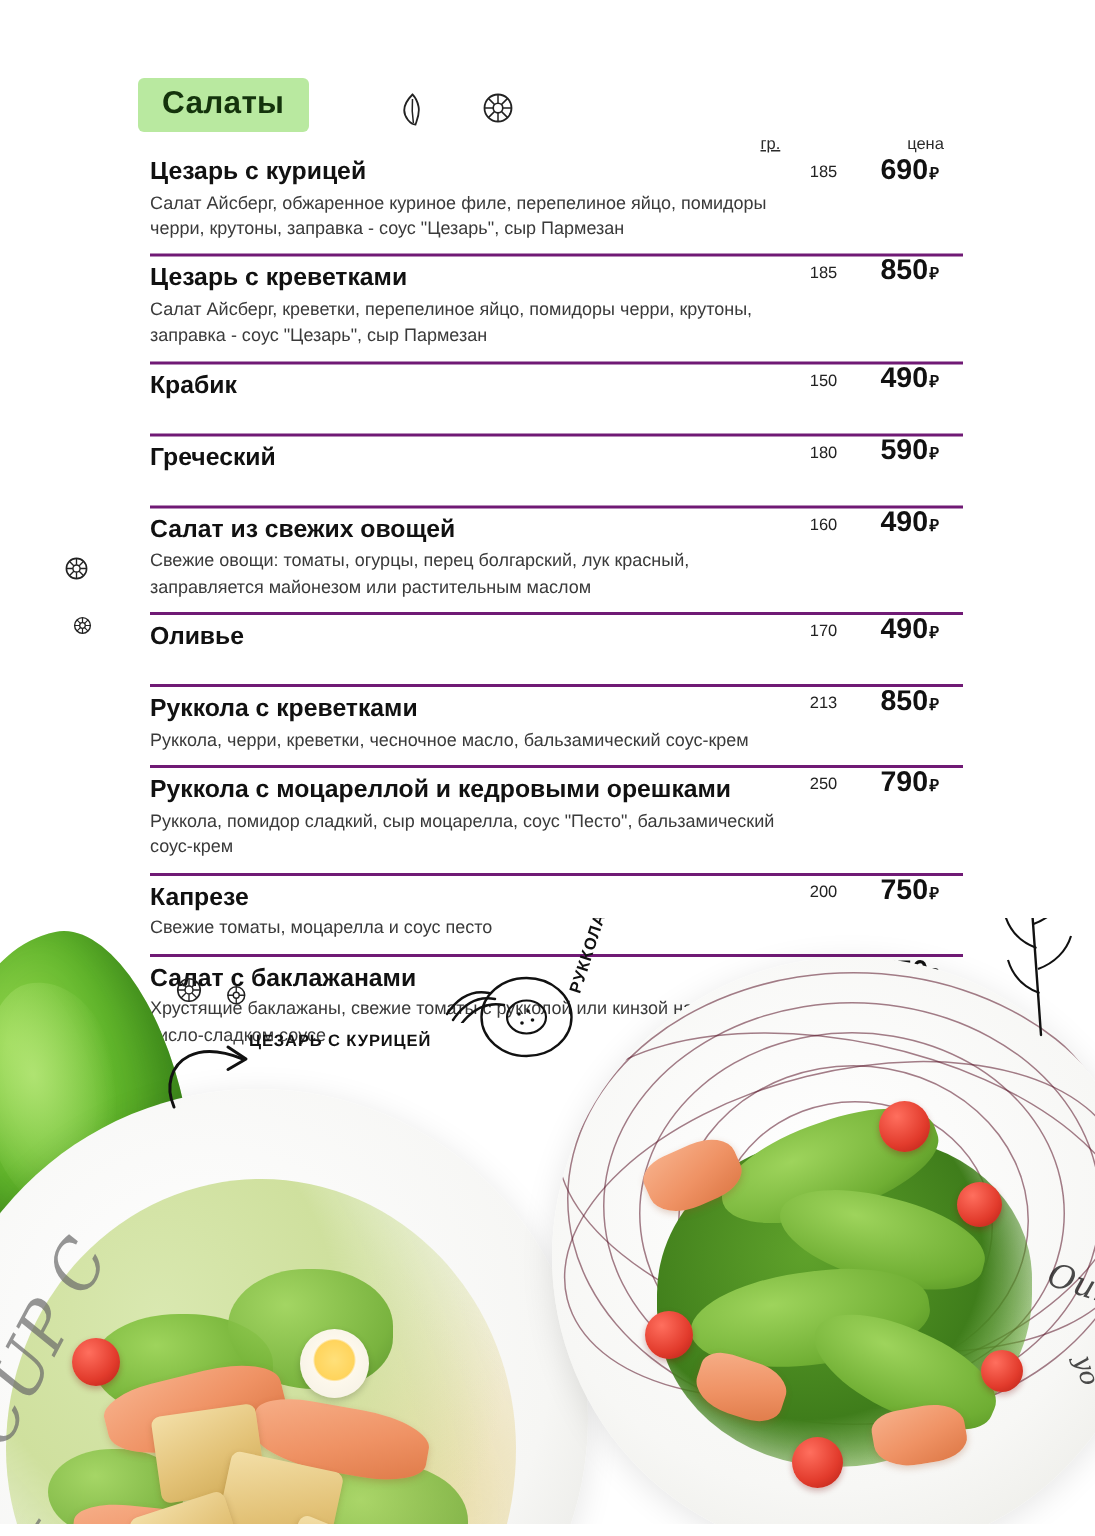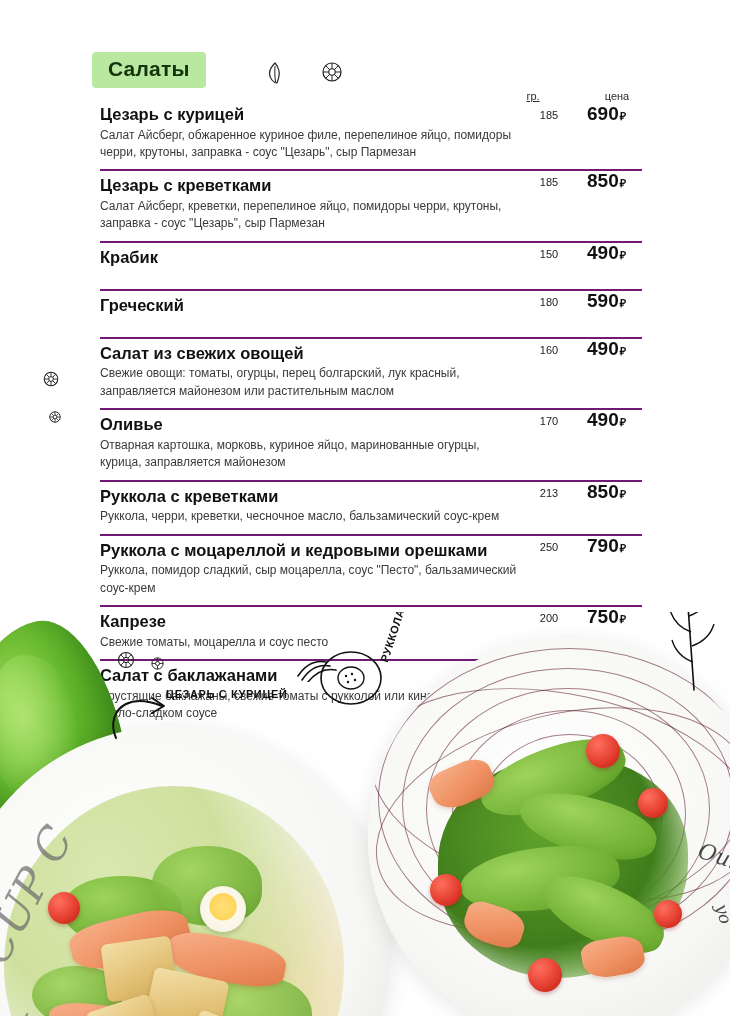--- a/index.html
+++ b/index.html
@@ -61,23 +61,22 @@
     position: absolute;
     top: 90px;
     left: 0;
     width: 730px;
     height: 16px;
     font-size: 11px;
     color: #2b2b2b;
   }
   .col-labels .gr {
     position: absolute;
-    left: 518px;
+    left: 507px;
     width: 30px;
-    text-align: center;
     text-decoration: underline;
   }
   .col-labels .price {
     position: absolute;
     left: 592px;
     width: 50px;
     text-align: center;
   }
 
   
@@ -419,21 +418,20 @@
         <div class="item-name">Салат из свежих овощей</div>
         <div class="item-desc">Свежие овощи: томаты, огурцы, перец болгарский, лук красный, заправляется майонезом или растительным маслом</div>
         <div class="item-weight">160</div>
         <div class="item-price"><span>490</span><span class="cur">₽</span></div>
       </div>
     </div>
 
     <div class="menu-item">
       <div class="item-inner">
         <div class="item-name">Оливье</div>
-        <div class="item-desc">Отварная картошка, морковь, куриное яйцо, маринованные огурцы, курица, заправляется майонезом</div>
         <div class="item-weight">170</div>
         <div class="item-price"><span>490</span><span class="cur">₽</span></div>
       </div>
     </div>
 
     <div class="menu-item">
       <div class="item-inner">
         <div class="item-name">Руккола с креветками</div>
         <div class="item-desc">Руккола, черри, креветки, чесночное масло, бальзамический соус-крем</div>
         <div class="item-weight">213</div>

